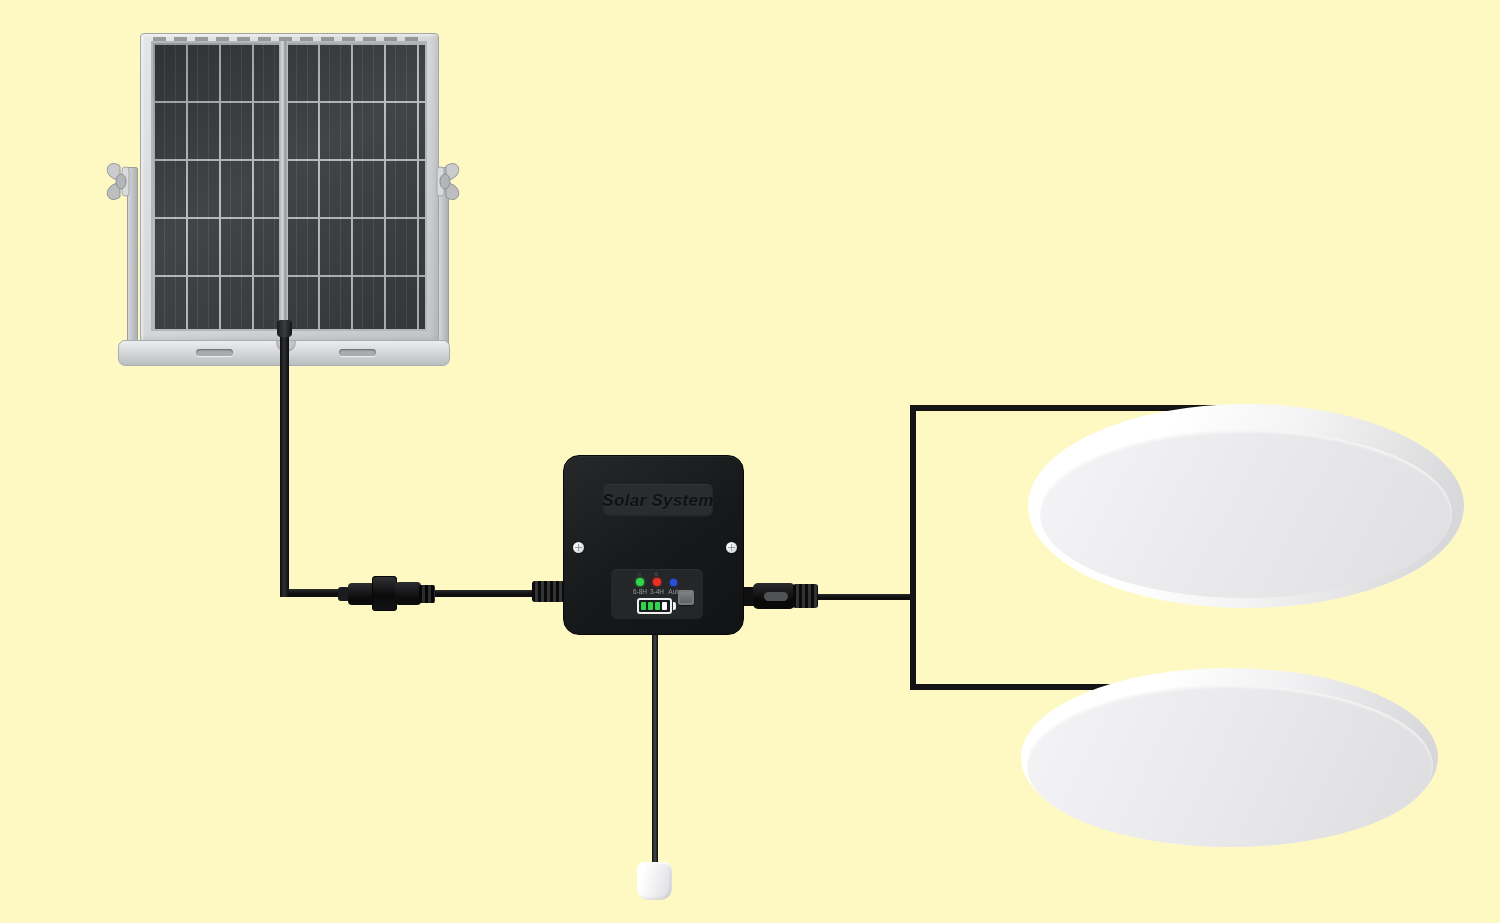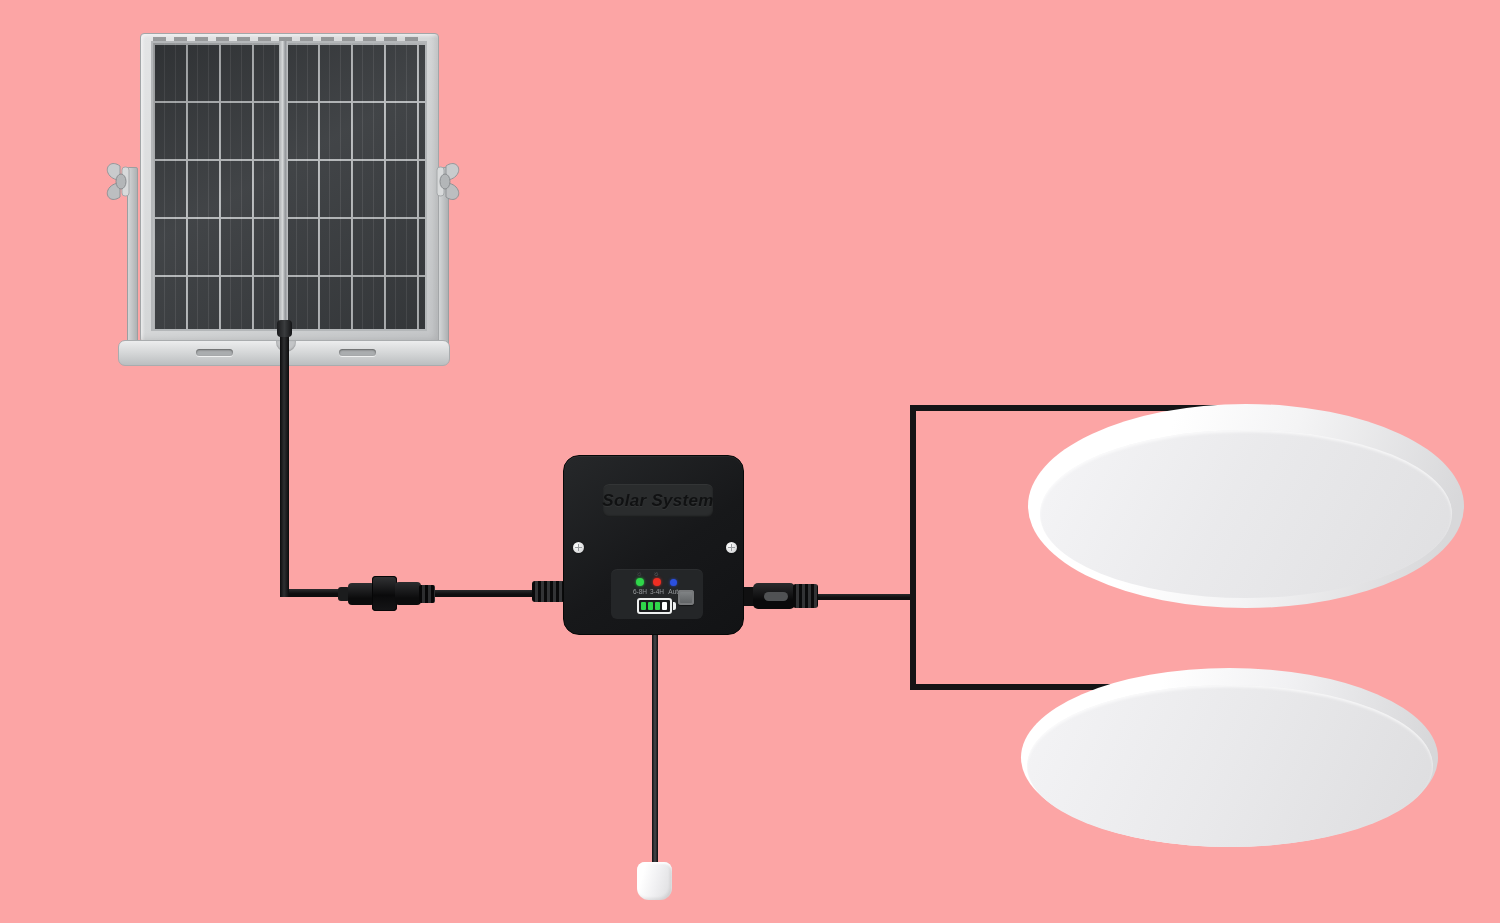--- a/index.html
+++ b/index.html
@@ -1,17 +1,17 @@
 <!DOCTYPE html>
 <html><head>
 <meta charset="utf-8">
 <style>
   html,body{margin:0;padding:0;background:#ffffff;}
   .canvas{
-    position:relative;width:1500px;height:923px;background:#fca5a5;overflow:hidden;
+    position:relative;width:1500px;height:923px;background:#fef9c3;overflow:hidden;
     font-family:"Liberation Sans", sans-serif;
   }
   .abs{position:absolute;}
 
   
   .wire{position:absolute;background:#161618;z-index:1;}
   .cable-solar-vertical{left:280px;top:320px;width:9px;height:277px;border-radius:4px 4px 0 0;
     background:linear-gradient(90deg,#0c0c0d,#2e2f31 45%,#0c0c0d);z-index:4;}
   .cable-stub{left:277px;top:320px;width:15px;height:17px;border-radius:4px;
     background:linear-gradient(90deg,#1a1b1d,#3a3c3e 50%,#141517);z-index:4;}

